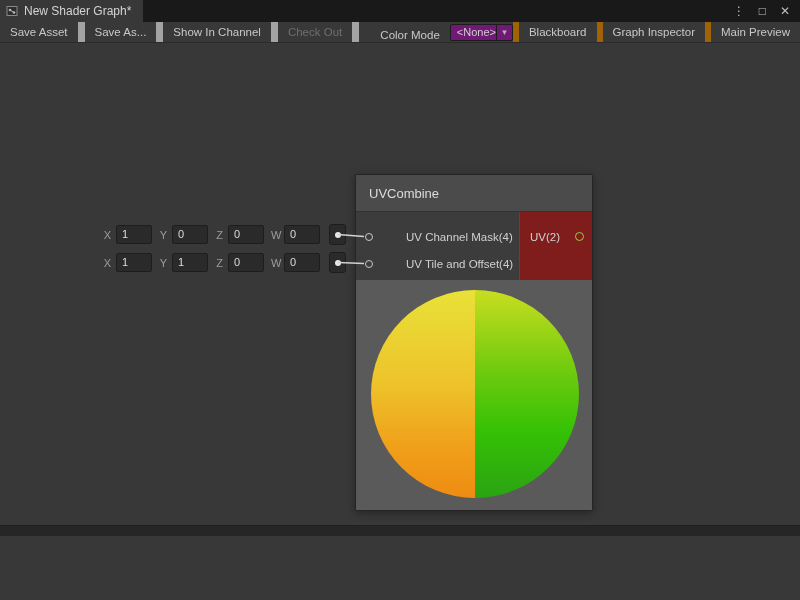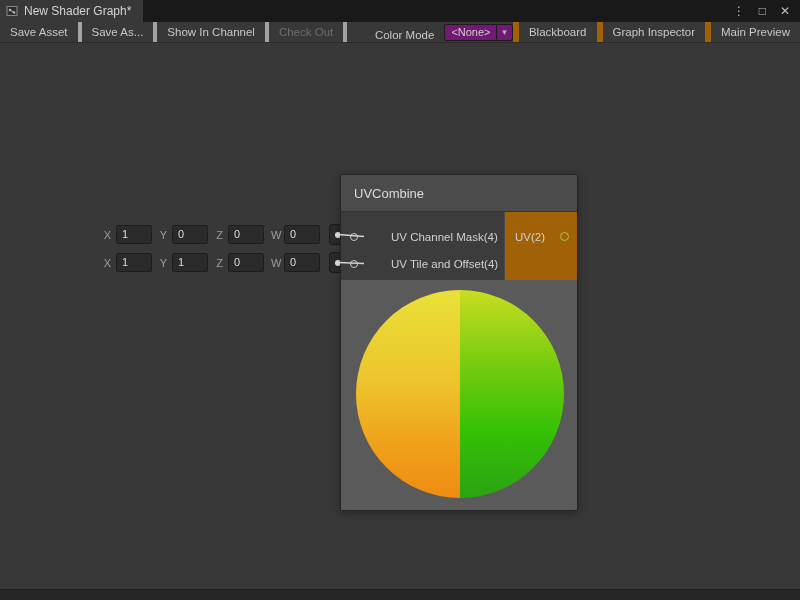--- a/index.html
+++ b/index.html
@@ -1,19 +1,19 @@
 <!DOCTYPE html>
 <html><head>
 <meta charset="utf-8">
 <title>New Shader Graph</title>
 <style>
   * { margin:0; padding:0; box-sizing:border-box; }
   html,body { width:800px; height:600px; background:#383838; }
   #root {
-    position:relative; width:800px; height:600px; overflow:hidden;
+    position:relative; width:800px; height:536px; overflow:hidden;
     background:#383838; font-family:"Liberation Sans", sans-serif;
     -webkit-font-smoothing:antialiased;
   }
 
   
   .titlebar {
     position:absolute; top:0; left:0; width:800px; height:22px;
     background:#191919; display:flex; align-items:stretch;
   }
   .tab {
@@ -28,59 +28,59 @@
   .win-controls span { cursor:default; line-height:22px; }
 
   
   .toolbar {
     position:absolute; top:22px; left:0; width:800px; height:21px;
     background:#383838; border-bottom:1px solid #2b2b2b;
     display:flex; align-items:stretch; font-size:11.5px; color:#c8c8c8;
   }
   .tb-btn {
     display:flex; align-items:center; padding:0 10px;
-    border-right:4px solid #a3a3a3; white-space:nowrap; cursor:default;
+    border-right:7px solid #a3a3a3; white-space:nowrap; cursor:default;
   }
   .tb-btn.left-sep { border-left:6px solid #a16207; border-right:none; }
   .tb-btn.disabled { color:#6e6e6e; }
   .tb-gap { width:26px; }
   .tb-label { display:flex; align-items:center; padding:5px 4px 0 10px; white-space:nowrap; }
   .spacer { flex:1; }
   .dropdown {
     align-self:center; display:flex; align-items:center;
     margin-left:6px; height:17px; width:100px;
     background:#701a75; border:1px solid #1c1c1c; border-radius:2px; cursor:default;
   }
   .dropdown .val { flex:1; padding-left:6px; font-size:11px; color:#cfcfcf; white-space:nowrap; }
   .dropdown .arrow {
     width:16px; text-align:center; border-left:1px solid #1c1c1c;
     color:#b5b5b5; font-size:9px; line-height:15px;
   }
 
   
   .node {
-    position:absolute; left:340px; top:174px; width:238px;
+    position:absolute; left:355px; top:174px; width:238px;
     background:#3c3c3c; border:1px solid #252525; border-radius:2px;
     box-shadow:0 2px 8px rgba(0,0,0,0.35);
   }
   .node-header {
     height:37px; background:#4b4b4b; border-bottom:1px solid #333;
     display:flex; align-items:center; padding-left:13px;
     font-size:13px; color:#dcdcdc; cursor:default;
   }
   .node-ports { display:flex; height:68px; background:#3c3c3c; }
   .inputs { width:163px; padding-top:11px; }
   .port-row { height:27px; display:flex; align-items:center;gap:24px; }
   .port-circle {
     width:8px; height:8px; border:1px solid #c9c9c9; border-radius:50%;
     margin-left:9px; flex:none; background:transparent;
   }
   .port-label { margin-left:9px; font-size:11.5px; color:#d0d0d0; white-space:nowrap; cursor:default; }
   .col-divider { width:1px; background:#4b4b4b; }
-  .outputs { flex:1; padding-top:11px; background:#a16207; }
+  .outputs { flex:1; padding-top:11px; background:#7f1d1d; }
   .out-row { height:27px; display:flex; align-items:center; }
   .out-row .port-label { margin-left:10px; flex:1; }
   .out-circle {
     width:9px; height:9px; border:1.5px solid #9ccb3b; border-radius:50%;
     margin-right:8px; flex:none;
   }
   .preview { height:230px; background:#5a5a5a; position:relative; }
   .sphere {
     position:absolute; left:15px; top:10px; width:208px; height:208px;
     border-radius:50%; overflow:hidden; display:flex;

